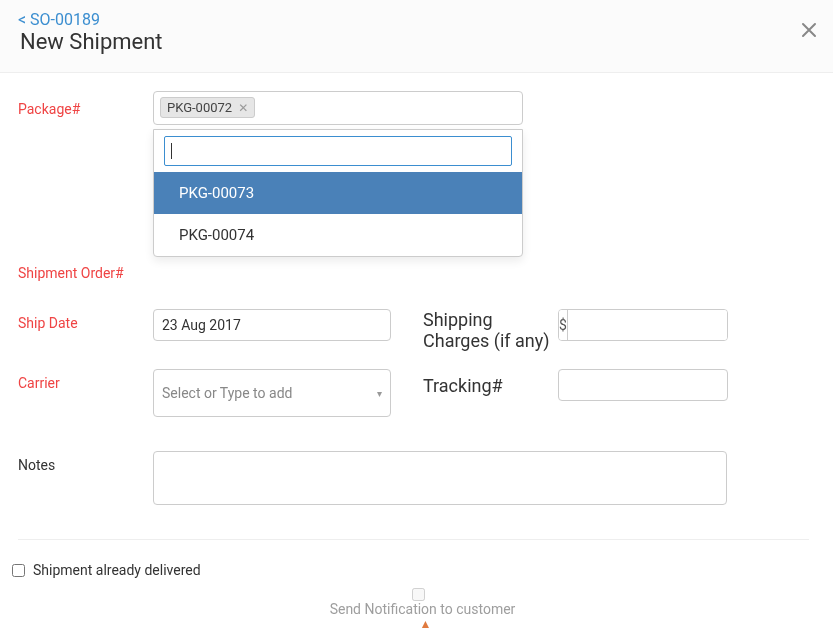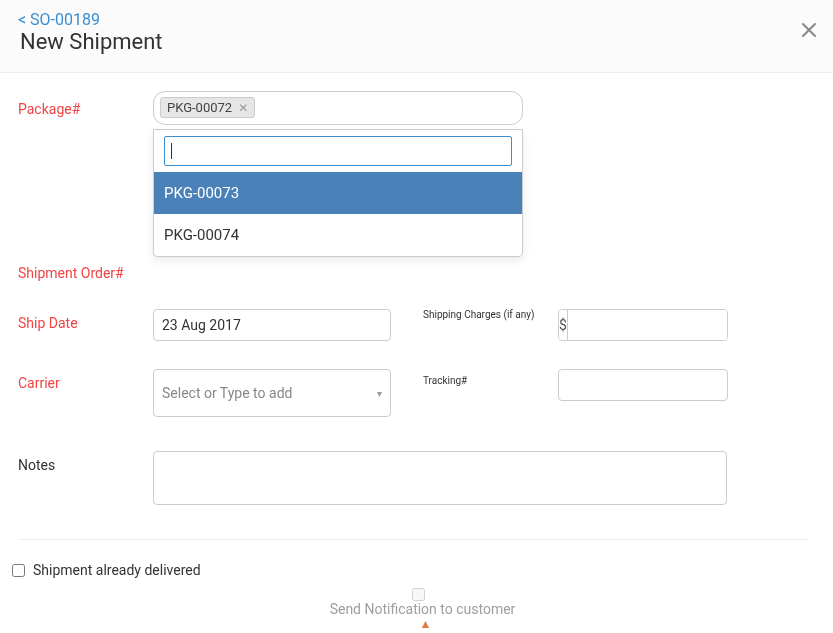--- a/index.html
+++ b/index.html
@@ -60,29 +60,29 @@
     width: 270px;
     margin-right: 0;
   }
   .right-pair {
     display: flex;
     align-items: flex-start;
   }
   .right-label {
     width: 135px;
     color: #333;
-    font-size: 10px;
+    font-size: 18px;
   }
   .package-row .label { padding-top: 10px; }
   .shipment-row .label { padding-top: 0; }
 
   .tag-input {
     width: 370px;
     border: 1px solid #ccc;
-    border-radius: 12px;
+    border-radius: 4px;
     padding: 5px 6px;
     background: #fff;
     min-height: 34px;
   }
   .tag {
     display: inline-flex;
     align-items: center;
     background: #e6e6e6;
     border: 1px solid #ccc;
     border-radius: 3px;
@@ -118,21 +118,21 @@
     outline: none;
     border-radius: 2px;
     display: flex;
     align-items: center;
     color: #9aa;
   }
   .dropdown-search .cursor-bar {
     width: 1px; height: 16px; background: #333;
   }
   .dd-option {
-    padding: 12px 10px;
+    padding: 12px 25px;
     font-size: 15px;
     cursor: pointer;
     color: #333;
   }
   .dd-option.highlight {
     background: #4a81b8;
     color: #fff;
   }
 
   .text-input, .select-input, .textarea-input {

